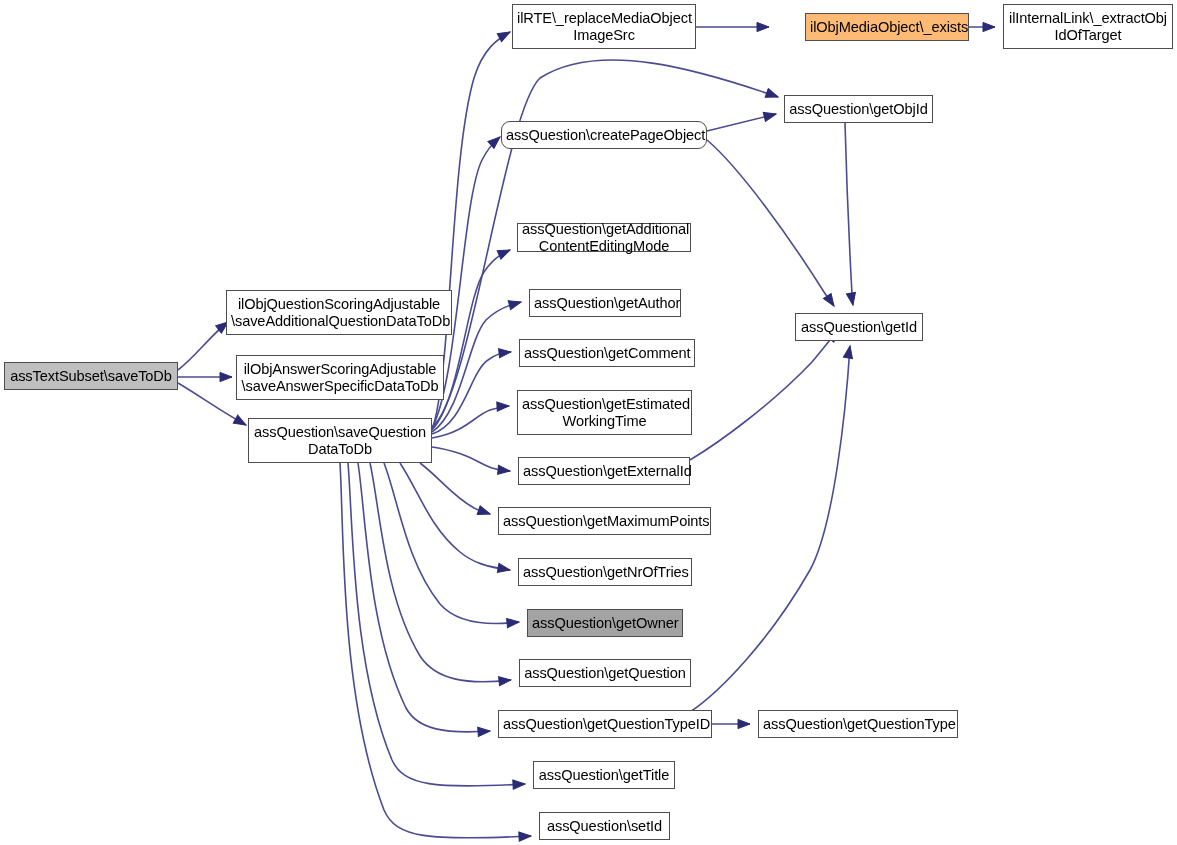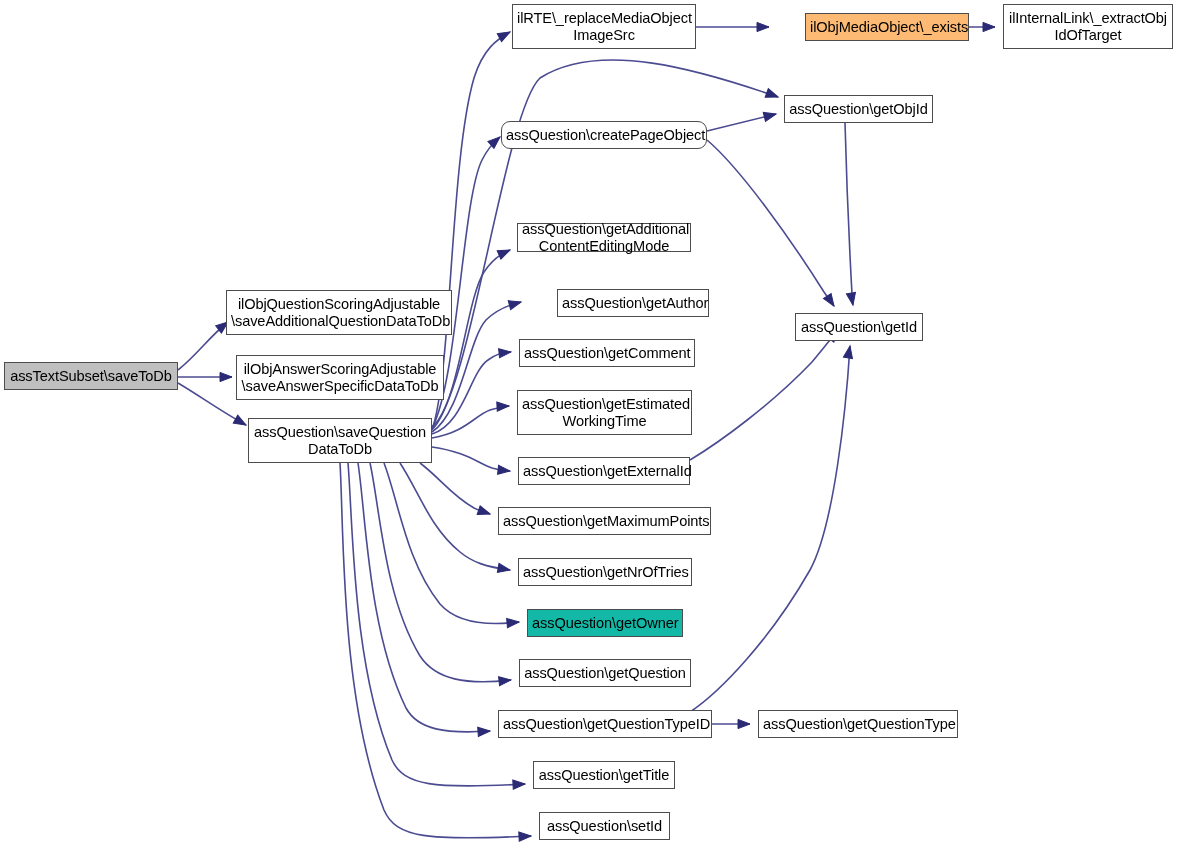--- a/index.html
+++ b/index.html
@@ -126,28 +126,28 @@
 DataToDb</span></div>
       <div class="node" style="left: 512px; top: 4px; width: 184px; height: 45px; border-color: rgb(77, 77, 77); background: rgb(255, 255, 255);"><span class="node-label">ilRTE\_replaceMediaObject
 ImageSrc</span></div>
       <div class="node" style="left: 777px; top: 13px; width: 164px; height: 28px; border-color: rgb(77, 77, 77); background: #fdba74; margin-left: 28px;"><span class="node-label">ilObjMediaObject\_exists</span></div>
       <div class="node" style="left: 1003px; top: 4px; width: 170px; height: 45px; border-color: rgb(77, 77, 77); background: rgb(255, 255, 255); justify-content: center;"><span class="node-label">ilInternalLink\_extractObj
 IdOfTarget</span></div>
       <div class="node" style="left: 784px; top: 95px; width: 149px; height: 28px; border-color: rgb(77, 77, 77); background: rgb(255, 255, 255);"><span class="node-label">assQuestion\getObjId</span></div>
       <div class="node" style="left: 501px; top: 121px; width: 206px; height: 28px; border-color: rgb(77, 77, 77); background: rgb(255, 255, 255); border-radius: 9px;"><span class="node-label">assQuestion\createPageObject</span></div>
       <div class="node" style="left: 517px; top: 223px; width: 174px; height: 29px; border-color: rgb(77, 77, 77); background: rgb(255, 255, 255);"><span class="node-label">assQuestion\getAdditional
 ContentEditingMode</span></div>
-      <div class="node" style="left: 529px; top: 289px; width: 152px; height: 28px; border-color: rgb(77, 77, 77); background: rgb(255, 255, 255); margin-left: 28px;"><span class="node-label">assQuestion\getAuthor</span></div>
+      <div class="node" style="left: 529px; top: 289px; width: 152px; height: 28px; border-color: rgb(77, 77, 77); background: rgb(255, 255, 255);"><span class="node-label">assQuestion\getAuthor</span></div>
       <div class="node" style="left: 519px; top: 339px; width: 176px; height: 28px; border-color: rgb(77, 77, 77); background: rgb(255, 255, 255);"><span class="node-label">assQuestion\getComment</span></div>
       <div class="node" style="left: 517px; top: 390px; width: 175px; height: 45px; border-color: rgb(77, 77, 77); background: rgb(255, 255, 255);"><span class="node-label">assQuestion\getEstimated
 WorkingTime</span></div>
       <div class="node" style="left: 518px; top: 457px; width: 172px; height: 28px; border-color: rgb(77, 77, 77); background: rgb(255, 255, 255);"><span class="node-label">assQuestion\getExternalId</span></div>
       <div class="node" style="left: 498px; top: 507px; width: 213px; height: 28px; border-color: rgb(77, 77, 77); background: rgb(255, 255, 255);"><span class="node-label">assQuestion\getMaximumPoints</span></div>
       <div class="node" style="left: 518px; top: 558px; width: 174px; height: 28px; border-color: rgb(77, 77, 77); background: rgb(255, 255, 255);"><span class="node-label">assQuestion\getNrOfTries</span></div>
-      <div class="node" style="left: 527px; top: 609px; width: 156px; height: 28px; border-color: rgb(77, 77, 77); background: #14b8a6;"><span class="node-label">assQuestion\getOwner</span></div>
+      <div class="node" style="left: 527px; top: 609px; width: 156px; height: 28px; border-color: rgb(77, 77, 77); background: #a3a3a3;"><span class="node-label">assQuestion\getOwner</span></div>
       <div class="node" style="left: 519px; top: 659px; width: 172px; height: 28px; border-color: rgb(77, 77, 77); background: rgb(255, 255, 255);"><span class="node-label">assQuestion\getQuestion</span></div>
       <div class="node" style="left: 498px; top: 710px; width: 214px; height: 28px; border-color: rgb(77, 77, 77); background: rgb(255, 255, 255);"><span class="node-label">assQuestion\getQuestionTypeID</span></div>
       <div class="node" style="left: 533px; top: 761px; width: 142px; height: 28px; border-color: rgb(77, 77, 77); background: rgb(255, 255, 255);"><span class="node-label">assQuestion\getTitle</span></div>
       <div class="node" style="left: 539px; top: 812px; width: 131px; height: 28px; border-color: rgb(77, 77, 77); background: rgb(255, 255, 255);"><span class="node-label">assQuestion\setId</span></div>
       <div class="node" style="left: 795px; top: 313px; width: 128px; height: 28px; border-color: rgb(77, 77, 77); background: rgb(255, 255, 255);"><span class="node-label">assQuestion\getId</span></div>
       <div class="node" style="left: 758px; top: 710px; width: 200px; height: 28px; border-color: rgb(77, 77, 77); background: rgb(255, 255, 255);"><span class="node-label">assQuestion\getQuestionType</span></div>
     </div>
 </div>
 
 </body></html>

